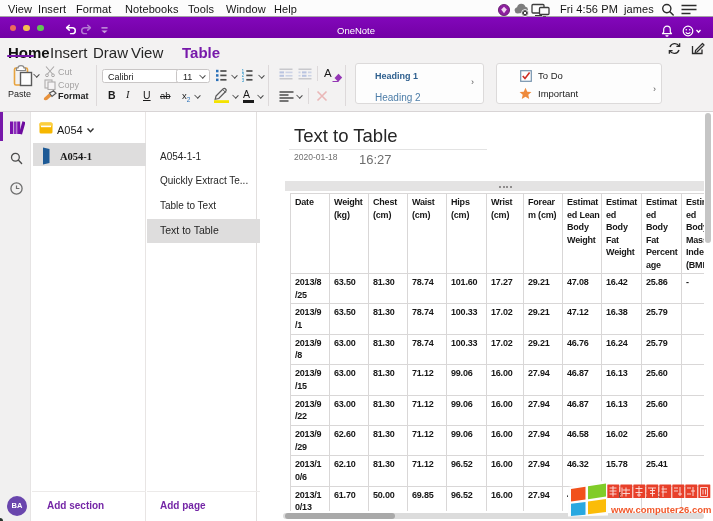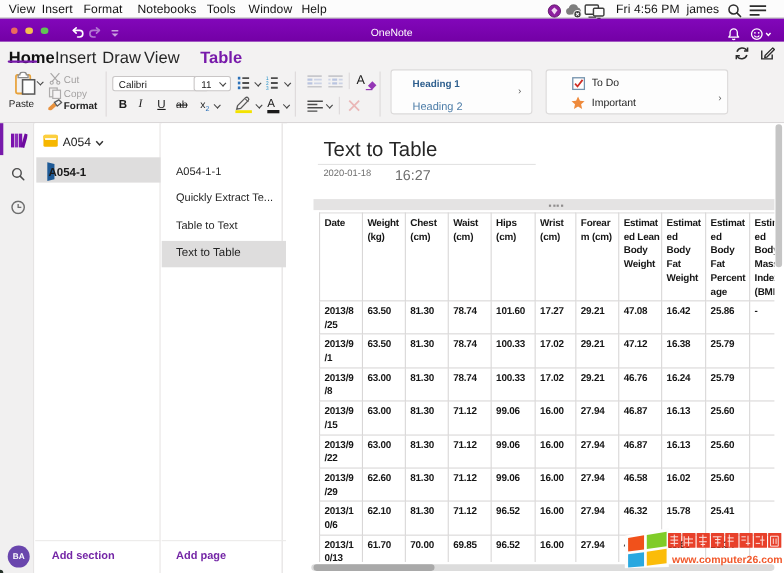--- a/index.html
+++ b/index.html
@@ -255,21 +255,21 @@
       <rect x="0.5" y="0.5" width="13" height="4" rx="1.5" fill="#fccf3e"></rect>
       <rect x="2" y="3.6" width="10" height="1.6" fill="#ffffff"></rect>
     </svg>
     <span class="abs" style="left:25px; top:12px; font-size:11px; font-weight:normal; color:#1a1a1a;">A054</span>
     <svg class="abs" style="left:54px; top:15px;" width="9" height="7" viewBox="0 0 9 7">
       <path d="M1.5 1.5 L4.5 4.8 L7.5 1.5" fill="none" stroke="#333" stroke-width="1.4"></path>
     </svg>
     <svg class="abs" style="left:10px; top:35px;" width="8" height="18" viewBox="0 0 8 18">
       <path d="M1 0.5 L7.5 2 L7.5 16 L1 17.5 Z" fill="#1e5a96"></path>
     </svg>
-    <span class="abs" style="left:12px; top:39px; font-size:10.5px; font-weight:bold; color:#1a1a1a;">A054-1</span>
+    <span class="abs" style="left:28px; top:39px; font-size:10.5px; font-weight:bold; color:#1a1a1a;font-family:Liberation Serif, serif;">A054-1</span>
     <div class="abs" style="left:0; top:379px; width:114px; height:1px; background:#eceae9;"></div>
     <span class="abs" style="left:15px; top:388px; font-size:10px; font-weight:bold; color:#7426a6;">Add section</span>
   </div>
 
   <div id="pagescol">
     <div class="abs" style="left:0; top:107px; width:113px; height:24px; background:#dedddd;"></div>
     <span class="abs" style="left:13px; top:39px; font-size:10px; color:#262626;">A054-1-1</span>
     <span class="abs" style="left:13px; top:63px; font-size:10px; color:#262626;">Quickly Extract Te...</span>
     <span class="abs" style="left:13px; top:87.5px; font-size:10px; color:#262626;">Table to Text</span>
     <span class="abs" style="left:13px; top:112px; font-size:10.5px; color:#262626;">Text to Table</span>
@@ -403,21 +403,21 @@
               <td>16.00</td>
               <td>27.94</td>
               <td>46.32</td>
               <td>15.78</td>
               <td>25.41</td>
               <td></td>
             </tr>
             <tr style="height:30.4px">
               <td>2013/1<br>0/13</td>
               <td>61.70</td>
-              <td>70.00</td>
+              <td>50.00</td>
               <td>69.85</td>
               <td>96.52</td>
               <td>16.00</td>
               <td>27.94</td>
               <td>46.07</td>
               <td>15.63</td>
               <td>25.34</td>
               <td></td>
             </tr>
           </tbody>

